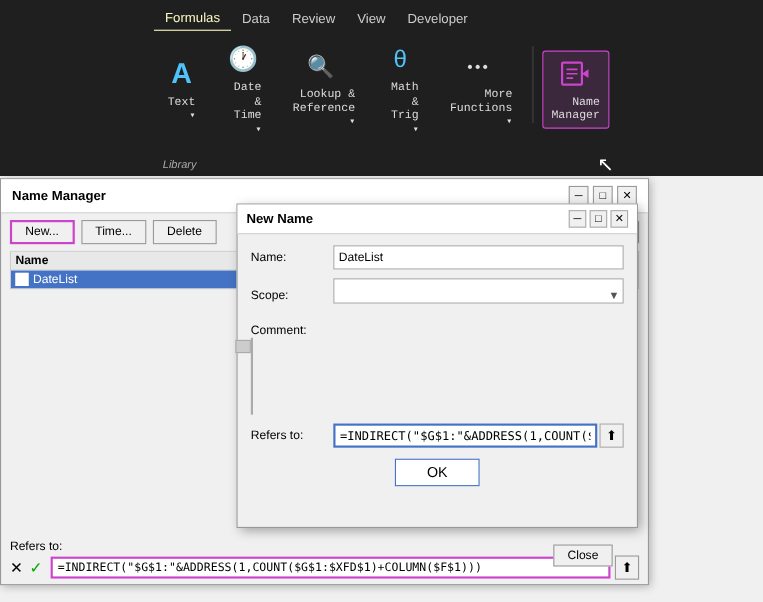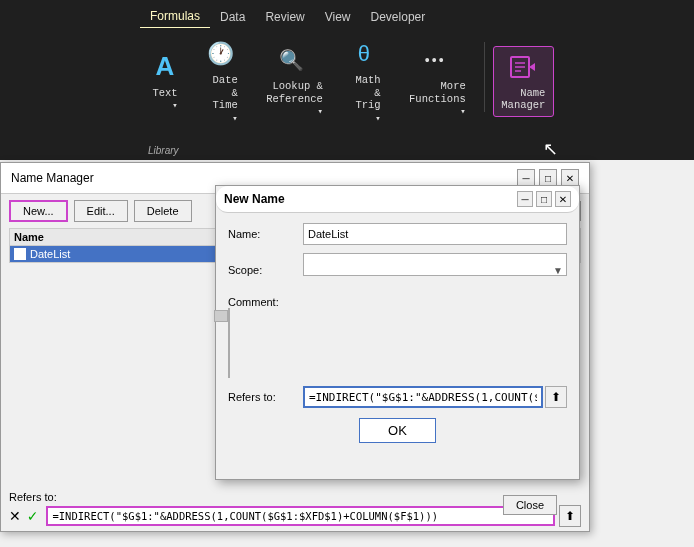--- a/index.html
+++ b/index.html
@@ -98,21 +98,21 @@
     .nm-titlebar {
       background: #fff;
       padding: 6px 10px;
       display: flex;
       justify-content: space-between;
       align-items: center;
       border-bottom: 1px solid #ccc;
     }
     .nm-titlebar-title {
       font-size: 12px;
-      font-weight: 400;
+      font-weight: 700;
     }
     .nm-titlebar-btns {
       display: flex;
       gap: 4px;
     }
     .nm-titlebar-btn {
       width: 18px;
       height: 18px;
       border: 1px solid #999;
       background: #f0f0f0;
@@ -250,21 +250,20 @@
       box-shadow: 3px 3px 10px rgba(0,0,0,0.35);
       z-index: 10;
     }
     .nn-titlebar {
       background: #fff;
       padding: 5px 8px;
       display: flex;
       justify-content: space-between;
       align-items: center;
       border-bottom: 1px solid #ccc;
-      border-radius: 12px;
     }
     .nn-titlebar-title {
       font-size: 12px;
       font-weight: 600;
     }
     .nn-titlebar-btns {
       display: flex;
       gap: 3px;
     }
     .nn-titlebar-btn {
@@ -466,21 +465,21 @@
     <span class="nm-titlebar-title">Name Manager</span>
     <div class="nm-titlebar-btns">
       <div class="nm-titlebar-btn">─</div>
       <div class="nm-titlebar-btn">□</div>
       <div class="nm-titlebar-btn">✕</div>
     </div>
   </div>
   <div class="nm-toolbar">
     <div class="nm-toolbar-left">
       <button class="nm-btn new-btn">New...</button>
-      <button class="nm-btn">Edit...</button>
+      <button class="nm-btn">Time...</button>
       <button class="nm-btn">Delete</button>
     </div>
     <button class="nm-btn-filter">Filter ▼</button>
   </div>
   <div class="nm-table">
     <div class="nm-table-header">
       <div class="nm-table-header-cell">Name</div>
       <div class="nm-table-header-cell">Value</div>
       <div class="nm-table-header-cell">nt</div>
     </div>

